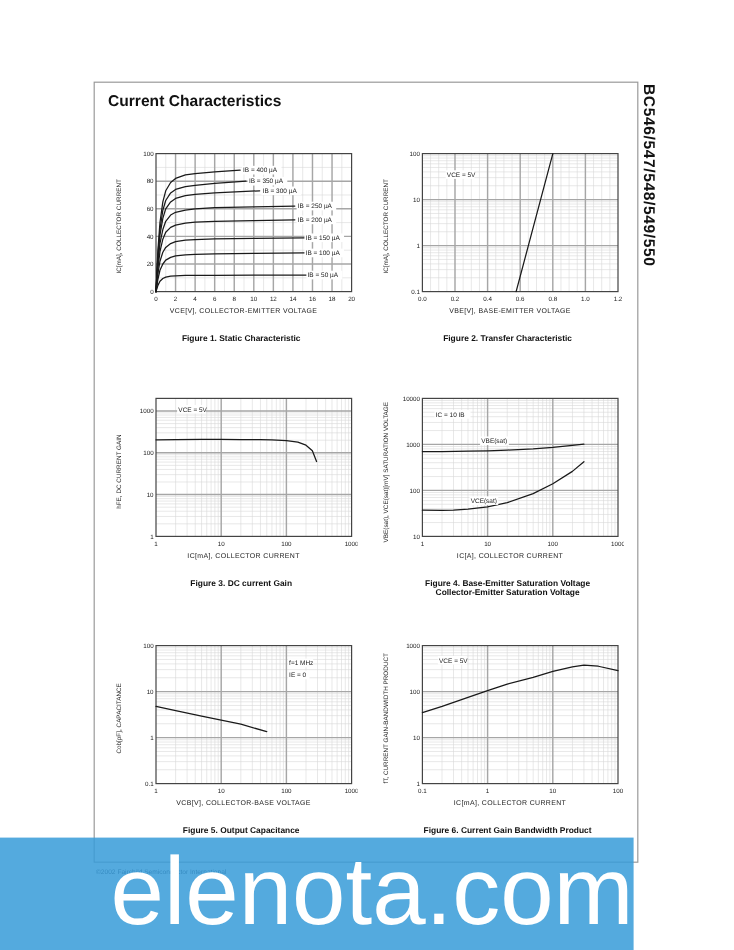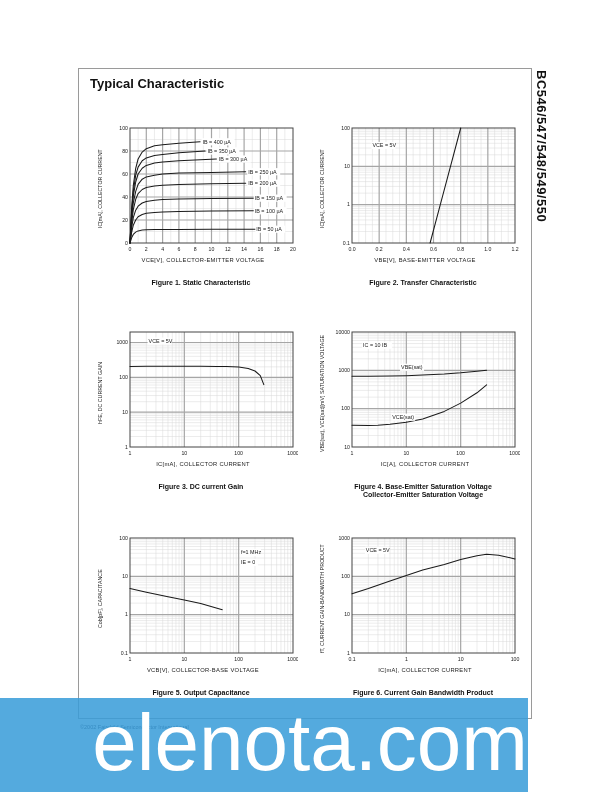--- a/index.html
+++ b/index.html
@@ -24,21 +24,21 @@
   .footer-copy{position:absolute;left:80px;top:724px;font-size:5.5px;color:#223;z-index:1;}
   .banner{position:absolute;left:0;top:698px;width:528px;height:94px;
     background:rgba(56,156,217,0.86);z-index:5;
     display:flex;align-items:center;justify-content:flex-end;}
   .banner-text{font-size:80px;line-height:1;color:#ffffff;margin-top:-4px;}
 </style>
 </head>
 <body>
 
 <div class="frame"></div>
-<div class="page-title">Typical Characteristic</div>
+<div class="page-title">Current Characteristics</div>
 <div class="side-part">BC546/547/548/549/550</div>
 
 <div class="fig" style="left:94px;top:122px">
   <div class="plotrow">
     <div class="ylab">IC[mA], COLLECTOR CURRENT</div>
     <svg class="chart" width="192" height="134">
         <line x1="32.15" y1="6" x2="32.15" y2="121" stroke="#d9d9d9" stroke-width="0.5"></line>
         <line x1="48.45" y1="6" x2="48.45" y2="121" stroke="#d9d9d9" stroke-width="0.5"></line>
         <line x1="64.75" y1="6" x2="64.75" y2="121" stroke="#d9d9d9" stroke-width="0.5"></line>
         <line x1="81.05" y1="6" x2="81.05" y2="121" stroke="#d9d9d9" stroke-width="0.5"></line>

